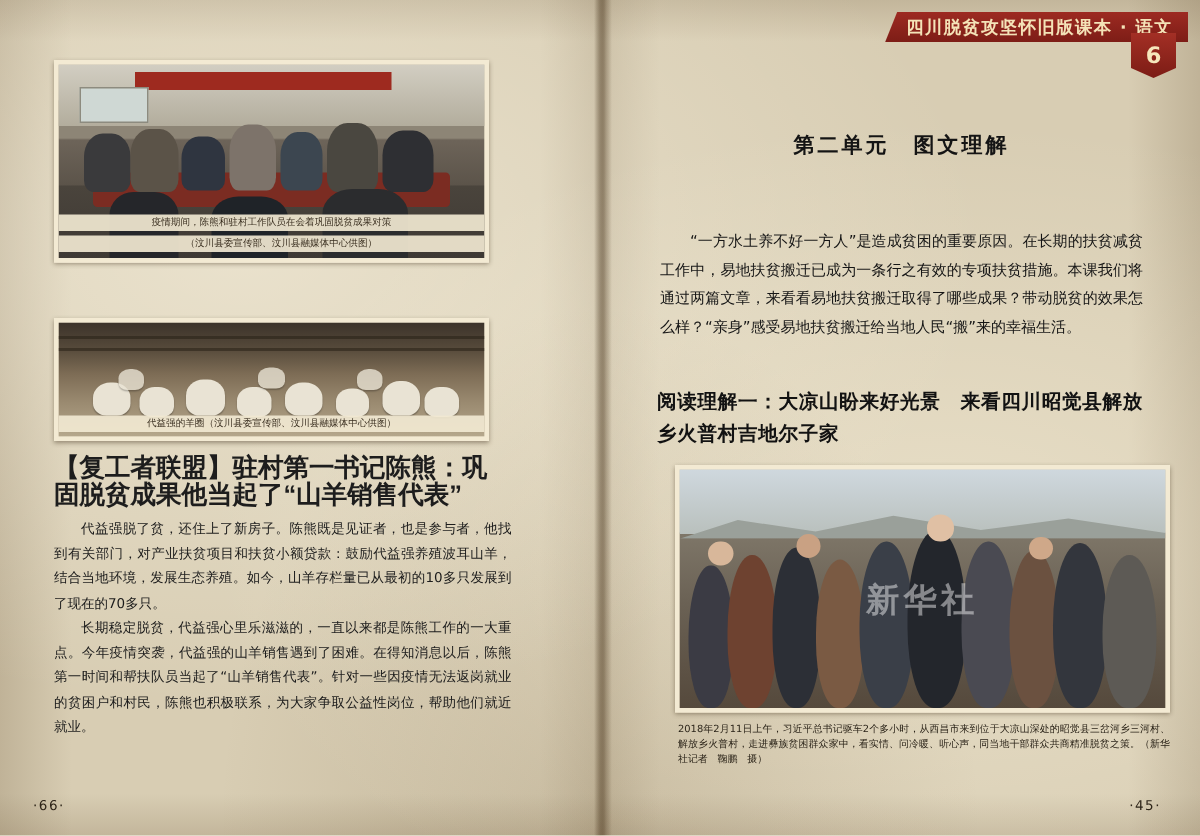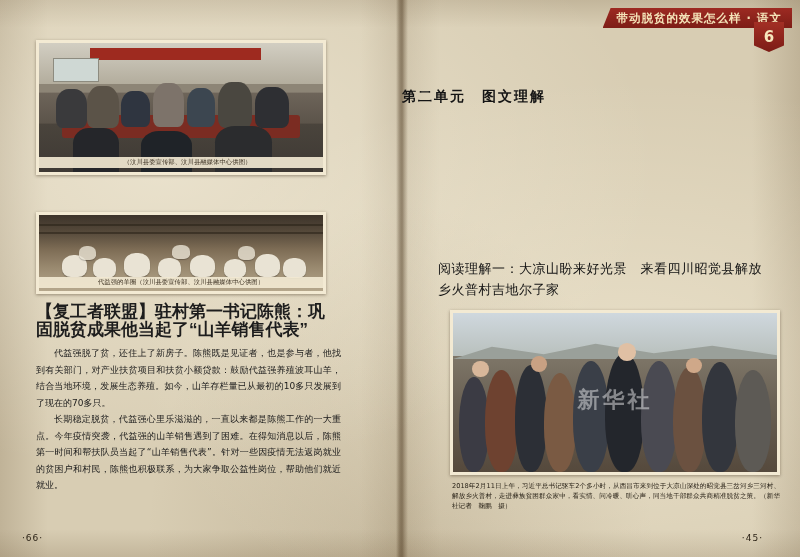--- a/index.html
+++ b/index.html
@@ -144,43 +144,43 @@
     font-size: 9px; line-height: 16.5px; color: #1b1b1b;
     text-align: justify;
     font-family: "DejaVu Sans", sans-serif;
   }
   .article-body p { margin: 0 0 0 0; text-indent: 18px; }
   .folio-left {
     position: absolute; left: 22px; bottom: 14px;
     font-size: 9px; color: #2d2418; letter-spacing: 1px;
   }
   .folio-right {
-    position: absolute; right: 37px; bottom: 14px;
+    position: absolute; right: 26px; bottom: 14px;
     font-size: 9px; color: #2d2418; letter-spacing: 1px;
   }
 
   
   .unit-title {
     position: absolute; left: 0; top: 88px; width: 398px;
-    text-align: left; font-size: 14px; font-weight: bold; color: #141414;
+    text-align: center; font-size: 14px; font-weight: bold; color: #141414;
     letter-spacing: 2px;
   }
   .lesson-title {
     position: absolute; left: 0; top: 118px; width: 398px;
     text-align: center; font-size: 11.5px; font-weight: bold; color: #141414;
     letter-spacing: 1px;
   }
   .intro {
     position: absolute; left: 38px; top: 152px; width: 322px;
     font-size: 10px; line-height: 19px; color: #151515; text-align: justify;
   }
   .intro p { margin: 0; text-indent: 20px; }
   .section-head {
     position: absolute; left: 36px; top: 258px; width: 330px;
-    font-size: 13px; font-weight: normal; color: #121212; line-height: 21px;
+    font-size: 13px; font-weight: bold; color: #121212; line-height: 21px;
     letter-spacing: 0.5px;
   }
   
   #photo3 { left: 450px; top: 310px; width: 330px; height: 165px; }
   #photo3 .inner {
     width:100%; height:100%; position:relative;
     background: linear-gradient(180deg,#c6cfd6 0%,#bfc6c6 26%,#7e7668 27%,#6b6255 55%,#55493c 100%);
   }
   #photo3 .sky { position:absolute; left:0; top:0; width:100%; height:27%;
     background:linear-gradient(180deg,#cfd8de,#b9c0bd); }
@@ -215,20 +215,23 @@
         <div class="p" style="left:17%;top:33%;width:11%;height:33%;background:#5b5348;"></div>
         <div class="p" style="left:29%;top:37%;width:10%;height:28%;background:#2f3540;"></div>
         <div class="p" style="left:40%;top:31%;width:11%;height:34%;background:#7d736a;"></div>
         <div class="p" style="left:52%;top:35%;width:10%;height:30%;background:#3c4650;"></div>
         <div class="p" style="left:63%;top:30%;width:12%;height:36%;background:#4a4740;"></div>
         <div class="p" style="left:76%;top:34%;width:12%;height:32%;background:#2e2f33;"></div>
         <div class="p" style="left:12%;top:66%;width:16%;height:34%;background:#25262a;border-radius:35% 35% 0 0;"></div>
         <div class="p" style="left:36%;top:68%;width:18%;height:32%;background:#1f2328;border-radius:35% 35% 0 0;"></div>
         <div class="p" style="left:62%;top:64%;width:20%;height:36%;background:#2b2c2e;border-radius:35% 35% 0 0;"></div>
       </div>
+      <div class="cap-band red" style="left:0;right:0;bottom:18px;">
+        <div class="cap">疫情期间，陈熊和驻村工作队员在会着巩固脱贫成果对策</div>
+      </div>
       <div class="cap-band red" style="left:0;right:0;bottom:4px;padding-left:16px;">
         <div class="cap">（汶川县委宣传部、汶川县融媒体中心供图）</div>
       </div>
     </div>
 
     <div class="photo" id="photo2">
       <div class="inner">
         <div class="beam" style="top:12%"></div>
         <div class="beam" style="top:22%"></div>
         <div class="goat" style="left:8%;top:52%;width:9%;height:30%"></div>
@@ -253,20 +256,23 @@
     <div class="article-body">
       <p>代益强脱了贫，还住上了新房子。陈熊既是见证者，也是参与者，他找到有关部门，对产业扶贫项目和扶贫小额贷款：鼓励代益强养殖波耳山羊，结合当地环境，发展生态养殖。如今，山羊存栏量已从最初的10多只发展到了现在的70多只。</p>
       <p>长期稳定脱贫，代益强心里乐滋滋的，一直以来都是陈熊工作的一大重点。今年疫情突袭，代益强的山羊销售遇到了困难。在得知消息以后，陈熊第一时间和帮扶队员当起了“山羊销售代表”。针对一些因疫情无法返岗就业的贫困户和村民，陈熊也积极联系，为大家争取公益性岗位，帮助他们就近就业。</p>
     </div>
 
     <div class="folio-left">·66·</div>
   </div>
 
   <div class="right-page">
     <div class="unit-title">第二单元　图文理解</div>
+    <div class="intro">
+      <p>“一方水土养不好一方人”是造成贫困的重要原因。在长期的扶贫减贫工作中，易地扶贫搬迁已成为一条行之有效的专项扶贫措施。本课我们将通过两篇文章，来看看易地扶贫搬迁取得了哪些成果？带动脱贫的效果怎么样？“亲身”感受易地扶贫搬迁给当地人民“搬”来的幸福生活。</p>
+    </div>
     <div class="section-head">阅读理解一：大凉山盼来好光景　来看四川昭觉县解放乡火普村吉地尔子家</div>
     <div class="folio-right">·45·</div>
   </div>
 
   <div class="photo" id="photo3">
     <div class="inner">
       <div class="sky"></div>
       <div class="mount"></div>
       <div class="h" style="left:2%;top:40%;width:9%;height:60%;background:#3b3b44;"></div>
       <div class="h" style="left:10%;top:36%;width:10%;height:64%;background:#6e4230;"></div>
@@ -281,16 +287,16 @@
       <div class="h" style="left:6%;top:30%;width:5%;height:10%;background:#d8b79a;border-radius:50%;"></div>
       <div class="h" style="left:24%;top:27%;width:5%;height:10%;background:#c9a183;border-radius:50%;"></div>
       <div class="h" style="left:51%;top:19%;width:5.5%;height:11%;background:#e0c0a4;border-radius:50%;"></div>
       <div class="h" style="left:72%;top:28%;width:5%;height:10%;background:#cfa889;border-radius:50%;"></div>
       <div class="wm">新华社</div>
     </div>
   </div>
   <div class="photo3-cap">2018年2月11日上午，习近平总书记驱车2个多小时，从西昌市来到位于大凉山深处的昭觉县三岔河乡三河村、解放乡火普村，走进彝族贫困群众家中，看实情、问冷暖、听心声，同当地干部群众共商精准脱贫之策。（新华社记者　鞠鹏　摄）</div>
 
   <div class="header-banner">
-    <div class="banner-title">带动脱贫的效果怎么样 · 语文</div>
+    <div class="banner-title">四川脱贫攻坚怀旧版课本 · 语文</div>
   </div>
   <div class="banner-tab">6</div>
 </div>
 
 </body></html>

